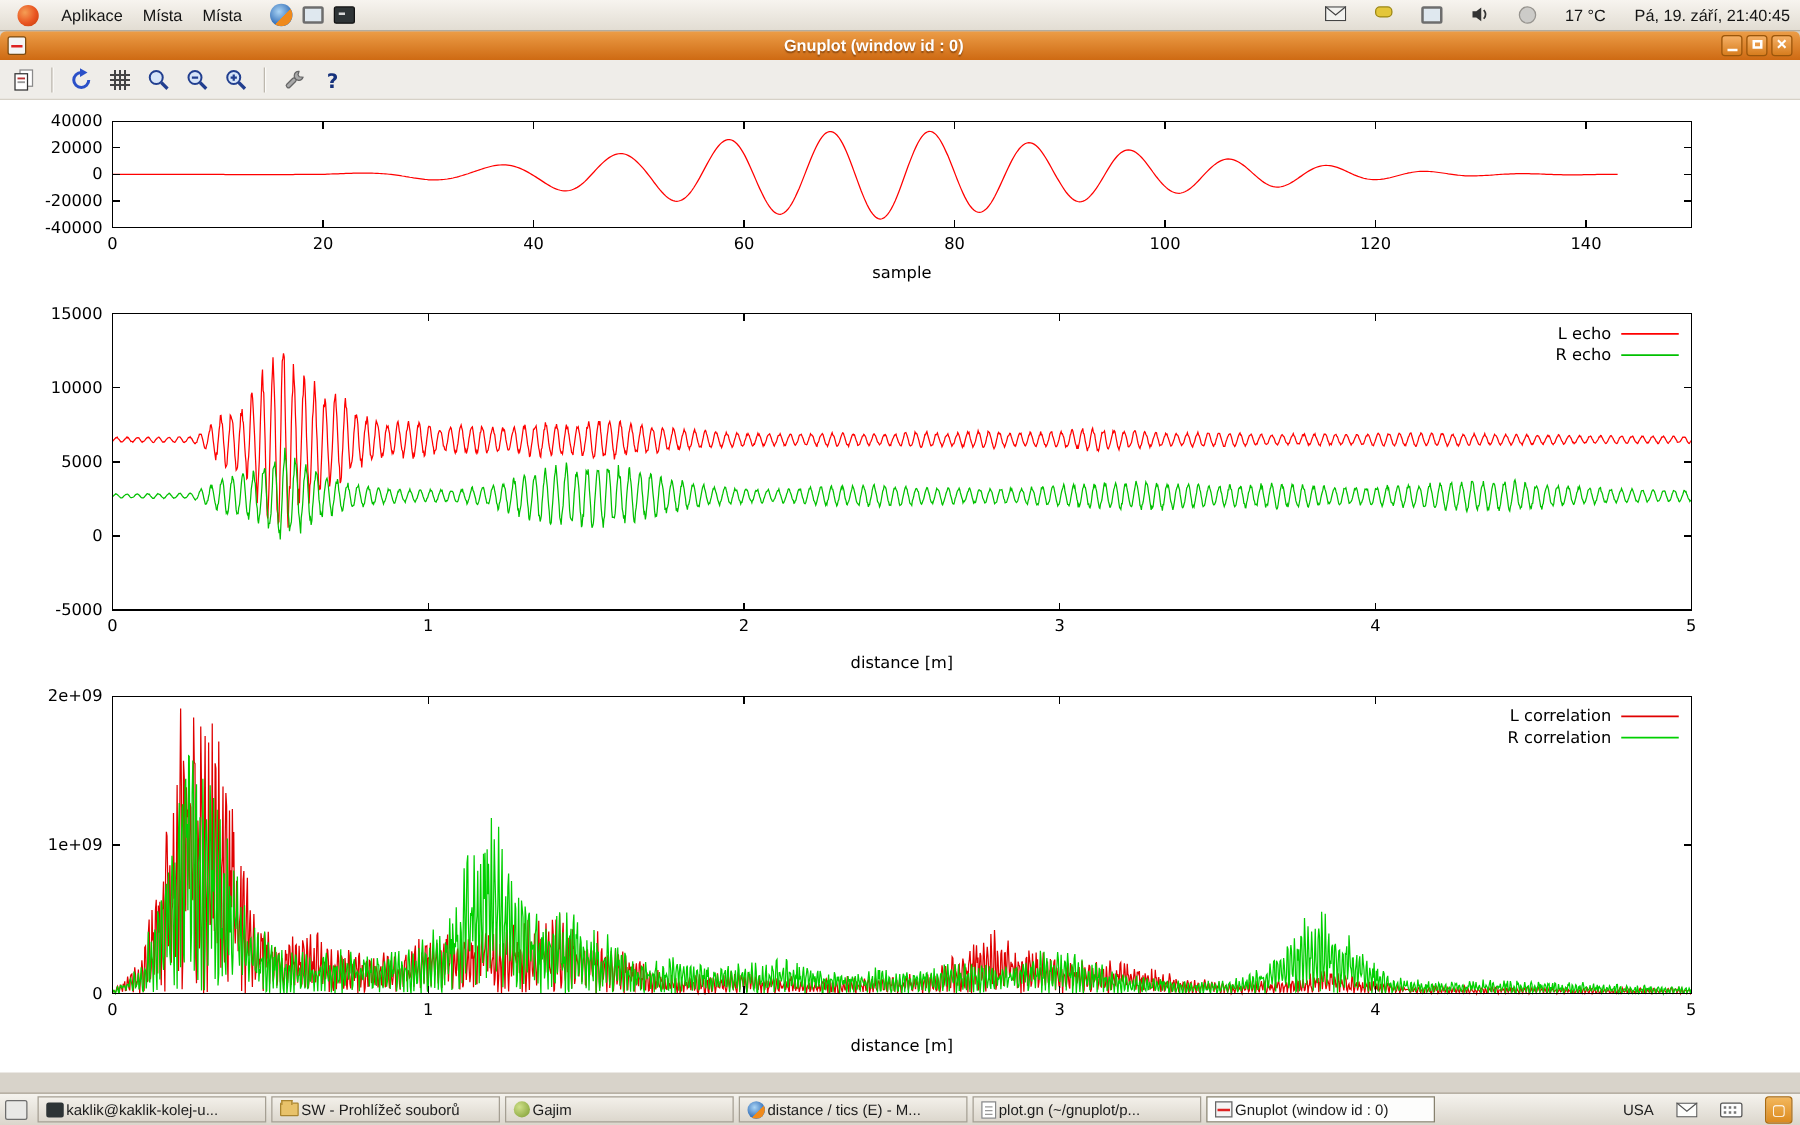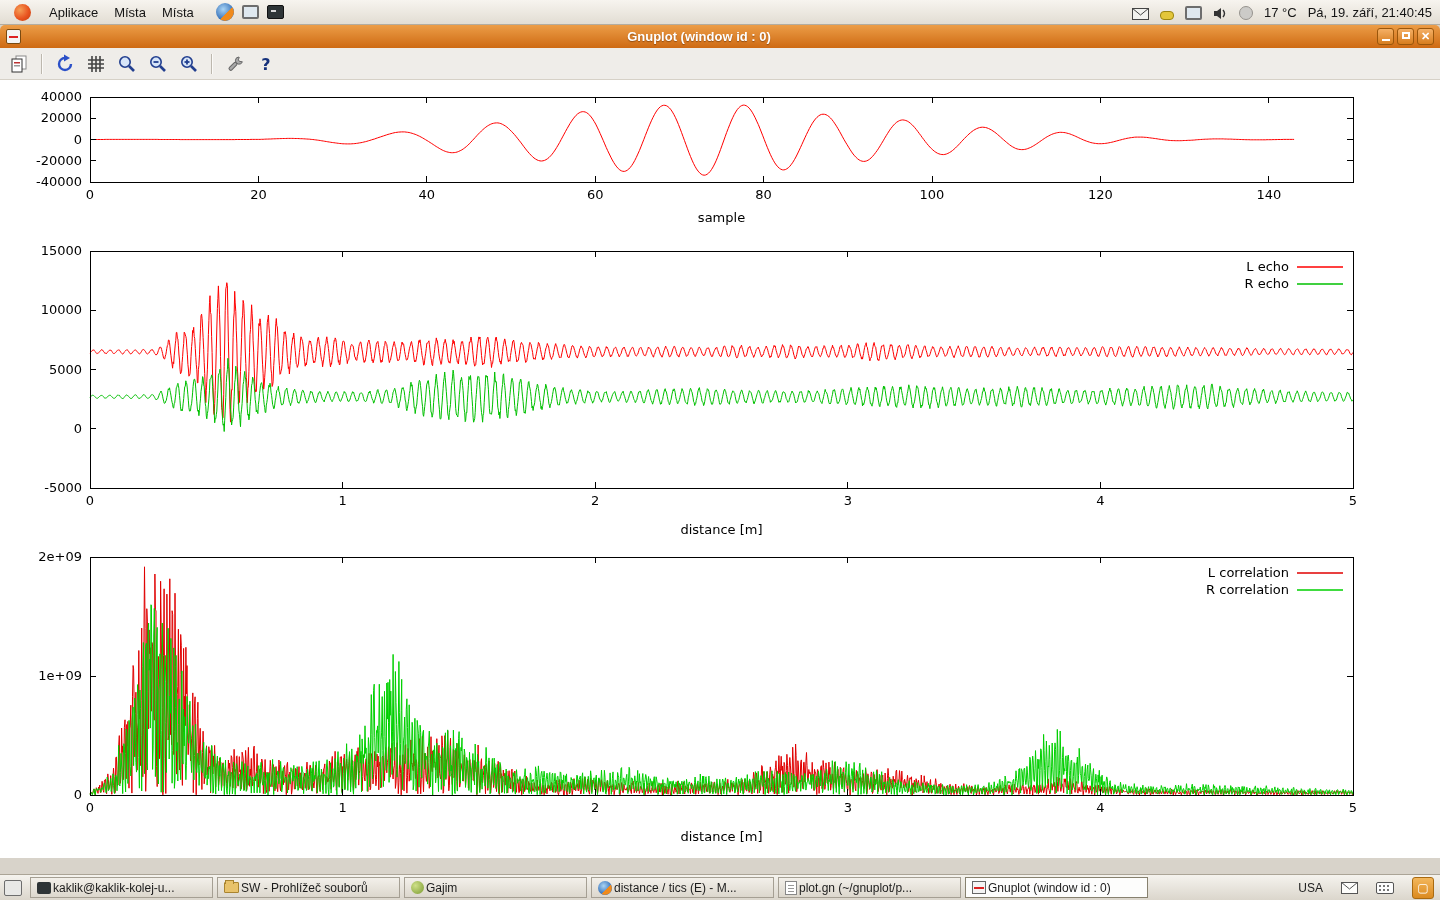--- a/index.html
+++ b/index.html
@@ -16,21 +16,21 @@
     background:radial-gradient(circle at 35% 35%,#f59e55,#e95420 55%,#c03a08);display:inline-block}
   .launchers{display:flex;align-items:center;gap:8px;margin-left:14px}
   .ff-icon{width:18px;height:18px;border-radius:50%;position:relative;
     background:radial-gradient(circle at 40% 35%,#a9d4f5,#2a66b2 72%);overflow:hidden;display:inline-block}
   .ff-icon::after{content:"";position:absolute;inset:0;border-radius:50%;
     background:linear-gradient(135deg,transparent 58%,#ef8a1c 58%)}
   .mini-monitor{width:17px;height:14px;border:2px solid #6d6d6d;border-radius:2px;background:#dfe8ef;display:inline-block}
   .mini-terminal{width:17px;height:14px;border-radius:2px;background:#2e3436;border:1px solid #111;
     display:inline-block;position:relative}
   .mini-terminal::after{content:"";position:absolute;left:3px;top:4px;width:5px;height:2px;background:#d7d7d7}
-  .tray{margin-left:auto;display:flex;align-items:flex-end;gap:11px}
+  .tray{margin-left:auto;display:flex;align-items:flex-start;gap:23px}
   .weather-circle{width:14px;height:14px;border-radius:50%;background:#cccbc8;border:1px solid #96938e;display:inline-block}
   .key-icon{width:14px;height:9px;background:#e3c63a;border:1px solid #9c8612;border-radius:4px;display:inline-block}
   .clock-label{padding-right:2px;white-space:nowrap}
 
   
   .titlebar{position:absolute;top:25px;left:0;right:0;height:23px;
     background:linear-gradient(#ec9d47,#ce6a13);border-radius:5px 5px 0 0;
     display:flex;align-items:center;padding:0 4px;z-index:25}
   .title-icon{width:15px;height:15px;background:#f4f4f4;border:1px solid #7a4a10;border-radius:2px;
     position:relative;margin-left:2px}

